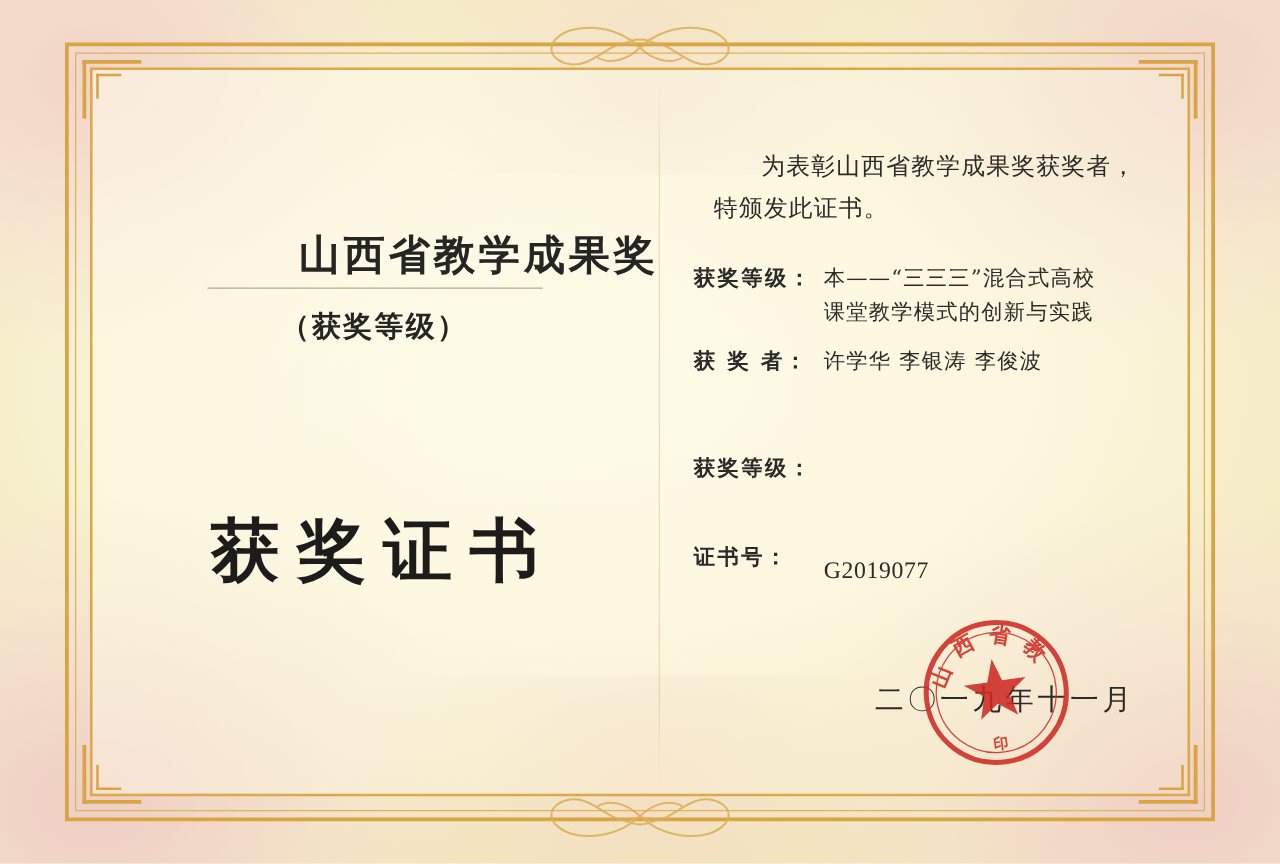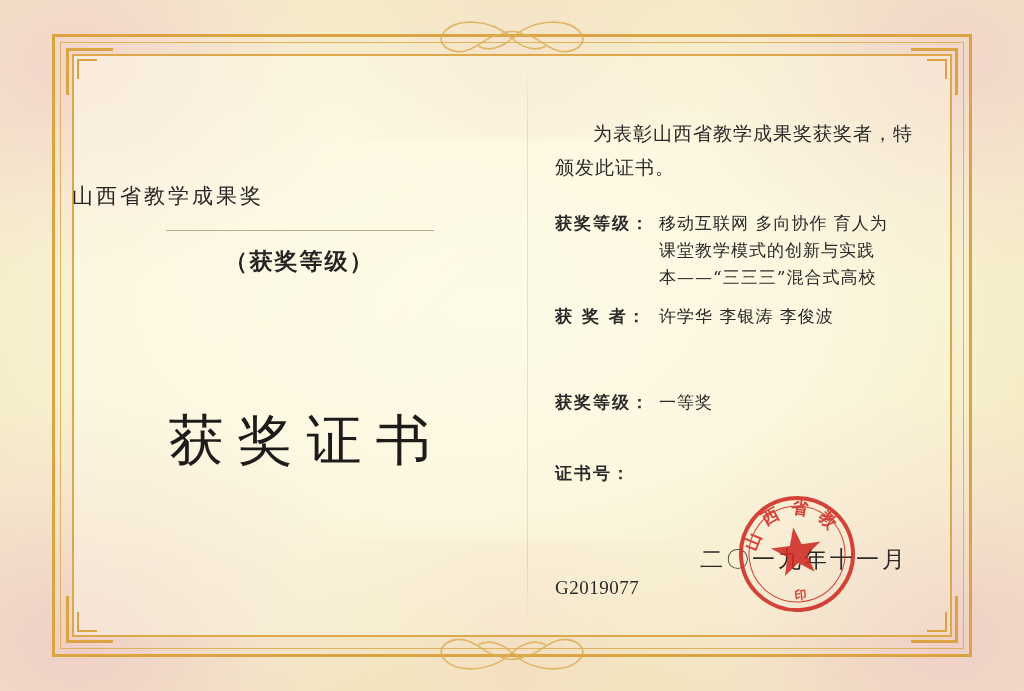--- a/index.html
+++ b/index.html
@@ -111,25 +111,25 @@
     box-sizing: border-box;
     padding: 62px 26px 0 28px;
     color: #2c2b2a;
   }
 
   
   .award-name {
     position: absolute;
     top: 128px;
     left: 0; right: 0;
-    text-align: left;
-    font-size: 21px;
+    text-align: right;
+    font-size: 33px;
     letter-spacing: 3px;
     color: #262524;
-    font-weight: 400;
+    font-weight: 700;
     font-family: "DejaVu Serif", "Liberation Serif", serif;
   }
   .rule {
     position: absolute;
     top: 176px;
     left: 50%;
     transform: translateX(-50%);
     width: 268px;
     height: 1px;
     background: #b9a98b;
@@ -145,41 +145,41 @@
     font-weight: 700;
   }
   .big-title {
     position: absolute;
     top: 350px;
     left: 0; right: 0;
     text-align: center;
     font-size: 55px;
     letter-spacing: 14px;
     text-indent: 14px;
-    font-weight: 400;
+    font-weight: 700;
     color: #1d1c1b;
   }
 
   
   .divider {
     position: absolute;
     left: 455px;
     top: 10px;
     bottom: 10px;
     width: 1px;
     background: linear-gradient(to bottom, rgba(205,178,120,0), rgba(198,170,112,.35) 12%, rgba(198,170,112,.35) 88%, rgba(205,178,120,0));
   }
 
   
   .intro {
     font-size: 19px;
     line-height: 34px;
     letter-spacing: 1px;
     text-indent: 38px;
-    margin: 0 0 26px 0;
+    margin: 0 0 26px 16px;
     color: #2b2a28;
   }
   .field {
     display: flex;
     margin-bottom: 12px;
     font-size: 17px;
     line-height: 27px;
     color: #2b2a28;
   }
   .field .label {
@@ -187,21 +187,21 @@
     flex: 0 0 104px;
     letter-spacing: 2px;
     font-weight: 700;
   }
   .field .value {
     flex: 1;
     letter-spacing: 1px;
   }
   .field .value .line { display: block; }
   .field.spaced-top { margin-top: 59px; }
-  .field.cert-no { margin-top: 44px; flex-direction: column; }
+  .field.cert-no { margin-top: 44px; }
   .field.cert-no .value {
     font-family: "Liberation Serif", "DejaVu Serif", serif;
     font-size: 19px;
     letter-spacing: .5px;
     margin-top: 10px;
   }
 
   .date {
     position: absolute;
     right: 44px;
@@ -275,36 +275,34 @@
 
     <div class="divider"></div>
 
     <div class="right-pane">
 
       <p class="intro">为表彰山西省教学成果奖获奖者，特颁发此证书。</p>
 
       <div class="field">
         <div class="label">获奖等级：</div>
         <div class="value">
-          <span class="line">移动互联网  多向协作  育人为</span>
+          <span class="line">本——“三三三”混合式高校</span>
           <span class="line">课堂教学模式的创新与实践</span>
-          <span class="line">本——“三三三”混合式高校</span>
         </div>
       </div>
 
       <div class="field">
         <div class="label">获 奖 者：</div>
         <div class="value">
           <span class="line">许学华  李银涛  李俊波</span>
         </div>
       </div>
 
       <div class="field spaced-top">
         <div class="label">获奖等级：</div>
-        <div class="value">一等奖</div>
       </div>
 
       <div class="field cert-no">
         <div class="label">证书号：</div>
         <div class="value">G2019077</div>
       </div>
 
       <div class="date">二〇一九年十一月</div>
 
       <svg class="seal" viewBox="0 0 126 126">

